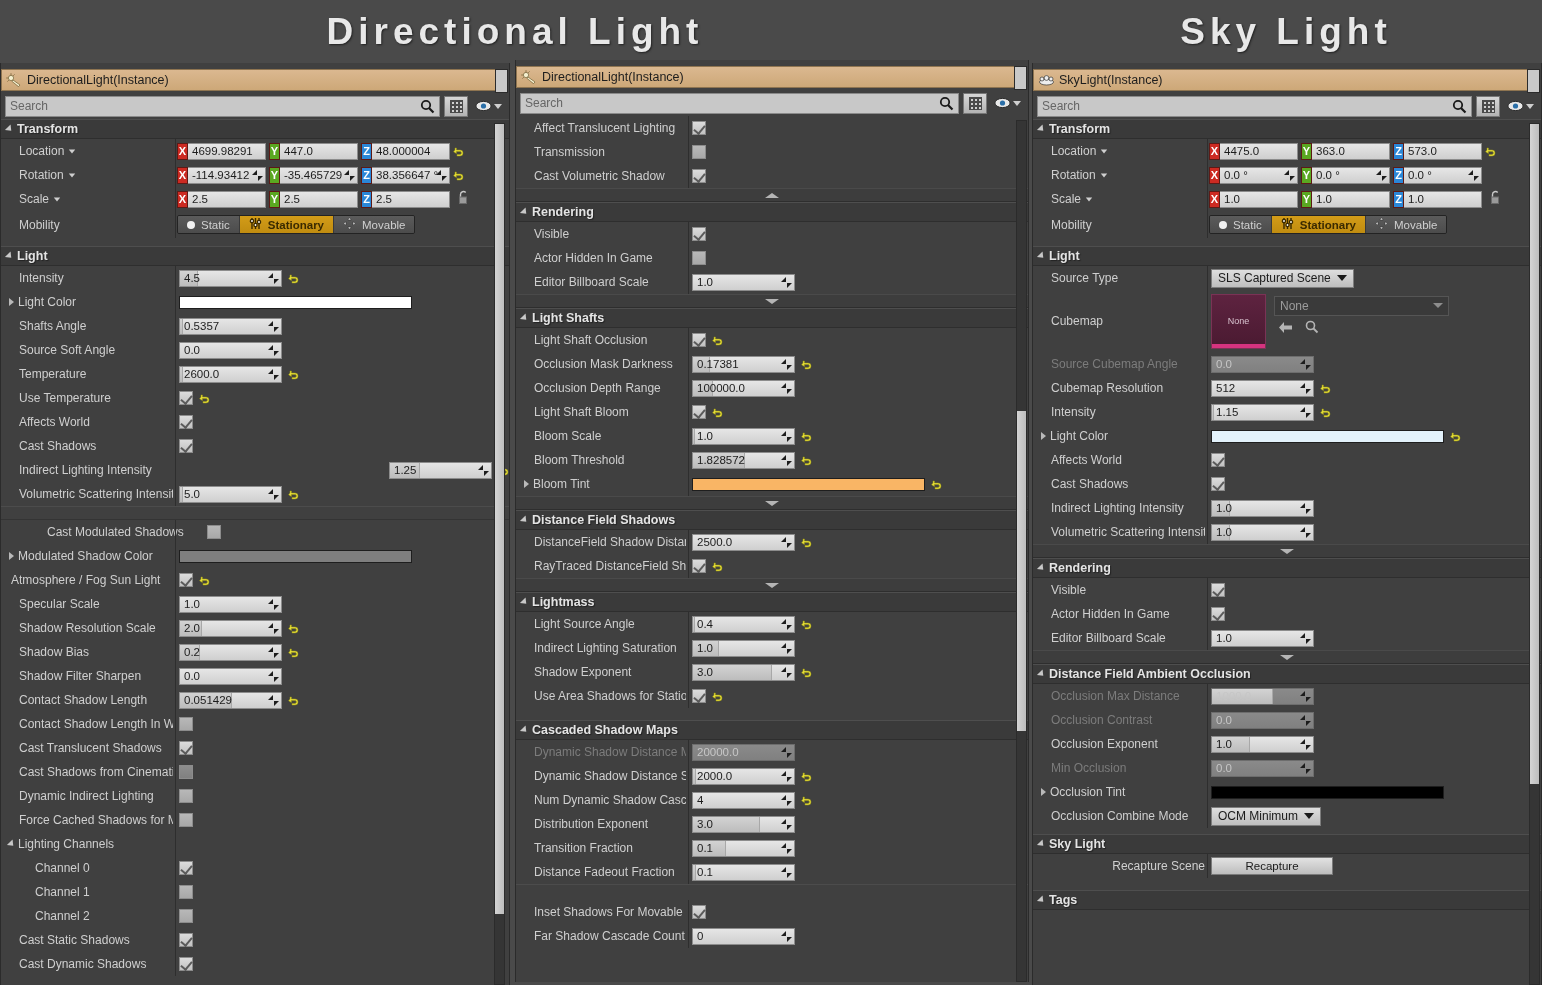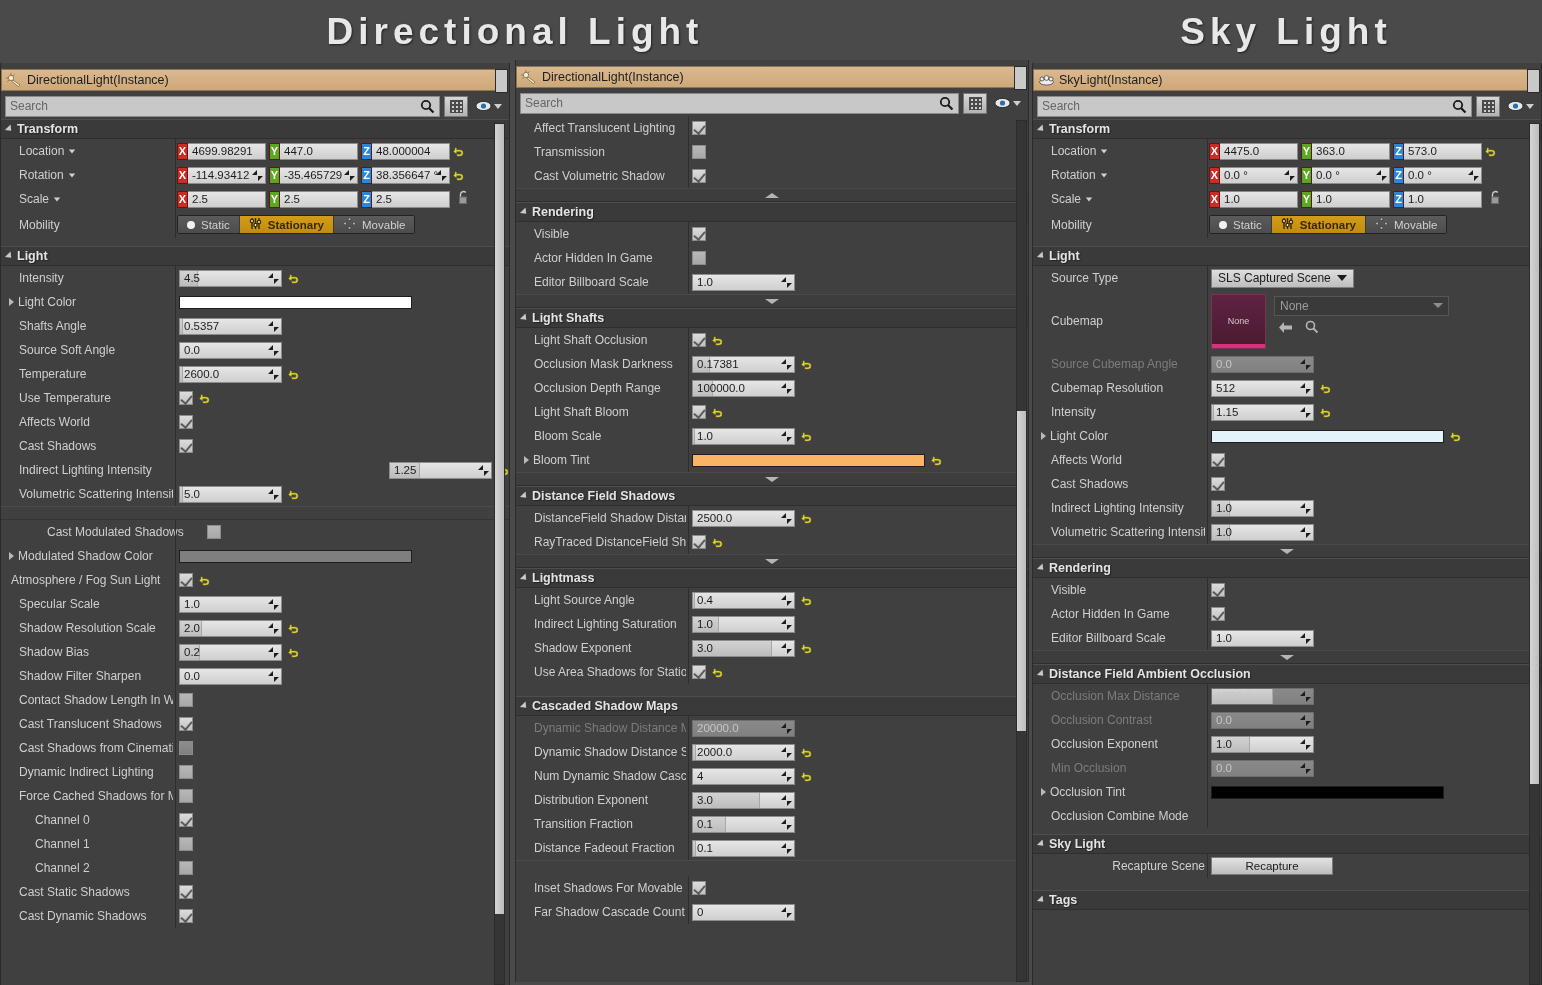--- a/index.html
+++ b/index.html
@@ -641,20 +641,36 @@
           <div class="val" style="padding-left: 6px;">
             <div class="num" style="width: 103px;">
               <span class="txt">0.0</span>
               <span class="spin"></span>
             </div>
           </div>
         </div>
         <div class="row">
           <div class="splitline" style="left: 174px;"></div>
           <div class="lbl" style="width: 172px; padding-left: 18px;">
+            <span>Contact Shadow Length</span>
+          </div>
+          <div class="val" style="padding-left: 6px;">
+            <div class="num" style="width: 103px;">
+              <div class="fill" style="width: 51%;"></div>
+              <span class="txt">0.051429</span>
+              <span class="spin"></span>
+            </div>
+            <span class="revert"><svg width="11" height="12" viewBox="0 0 11 12">
+                <path d="M2 3 L2 1 L3.4 1 L3.4 3 L7 3 A3 3 0 0 1 7 9 L4 9 L4 7.4 L7 7.4 A1.4 1.4 0 0 0 7 4.6 L3.4 4.6 L3.4 6.6 L0.6 4.8 Z" fill="#e8e03a" stroke="#9d9810" stroke-width="0.5"></path>
+              </svg></span>
+          </div>
+        </div>
+        <div class="row">
+          <div class="splitline" style="left: 174px;"></div>
+          <div class="lbl" style="width: 172px; padding-left: 18px;">
             <span>Contact Shadow Length In World</span>
           </div>
           <div class="val" style="padding-left: 6px;">
             <div class="chk off"></div>
           </div>
         </div>
         <div class="row">
           <div class="splitline" style="left: 174px;"></div>
           <div class="lbl" style="width: 172px; padding-left: 18px;">
             <span>Cast Translucent Shadows</span>
@@ -681,20 +697,27 @@
             <div class="chk off"></div>
           </div>
         </div>
         <div class="row">
           <div class="splitline" style="left: 174px;"></div>
           <div class="lbl" style="width: 172px; padding-left: 18px;">
             <span>Force Cached Shadows for Mov</span>
           </div>
           <div class="val" style="padding-left: 6px;">
             <div class="chk off"></div>
+          </div>
+        </div>
+        <div class="row">
+          <div class="splitline" style="left: 174px;"></div>
+          <div class="lbl" style="width: 172px; padding-left: 8px;">
+            <span class="tri-open"></span>
+            <span>Lighting Channels</span>
           </div>
         </div>
         <div class="row">
           <div class="splitline" style="left: 174px;"></div>
           <div class="lbl" style="width: 172px; padding-left: 34px;">
             <span>Channel 0</span>
           </div>
           <div class="val" style="padding-left: 6px;">
             <div class="chk on"></div>
           </div>
@@ -905,20 +928,36 @@
         </div>
         <div class="row">
           <div class="splitline" style="left: 172px;"></div>
           <div class="lbl" style="width: 170px; padding-left: 18px;">
             <span>Bloom Scale</span>
           </div>
           <div class="val" style="padding-left: 6px;">
             <div class="num" style="width: 103px;">
               <div class="fill" style="width: 2%;"></div>
               <span class="txt">1.0</span>
+              <span class="spin"></span>
+            </div>
+            <span class="revert"><svg width="11" height="12" viewBox="0 0 11 12">
+                <path d="M2 3 L2 1 L3.4 1 L3.4 3 L7 3 A3 3 0 0 1 7 9 L4 9 L4 7.4 L7 7.4 A1.4 1.4 0 0 0 7 4.6 L3.4 4.6 L3.4 6.6 L0.6 4.8 Z" fill="#e8e03a" stroke="#9d9810" stroke-width="0.5"></path>
+              </svg></span>
+          </div>
+        </div>
+        <div class="row">
+          <div class="splitline" style="left: 172px;"></div>
+          <div class="lbl" style="width: 170px; padding-left: 18px;">
+            <span>Bloom Threshold</span>
+          </div>
+          <div class="val" style="padding-left: 6px;">
+            <div class="num" style="width: 103px;">
+              <div class="fill" style="width: 51%;"></div>
+              <span class="txt">1.828572</span>
               <span class="spin"></span>
             </div>
             <span class="revert"><svg width="11" height="12" viewBox="0 0 11 12">
                 <path d="M2 3 L2 1 L3.4 1 L3.4 3 L7 3 A3 3 0 0 1 7 9 L4 9 L4 7.4 L7 7.4 A1.4 1.4 0 0 0 7 4.6 L3.4 4.6 L3.4 6.6 L0.6 4.8 Z" fill="#e8e03a" stroke="#9d9810" stroke-width="0.5"></path>
               </svg></span>
           </div>
         </div>
         <div class="row">
           <div class="splitline" style="left: 172px;"></div>
           <div class="lbl" style="width: 170px; padding-left: 18px;">
@@ -1562,20 +1601,26 @@
           </div>
           <div class="val" style="padding-left: 6px;">
             <div class="swatch" style="background: rgb(0, 0, 0); width: 233px;"></div>
           </div>
         </div>
         <div class="row">
           <div class="splitline" style="left: 174px;"></div>
           <div class="lbl" style="width: 172px; padding-left: 18px;">
             <span>Occlusion Combine Mode</span>
           </div>
+          <div class="val" style="padding-left: 6px;">
+            <div class="combo">
+              <span>OCM Minimum</span>
+              <span class="cv"></span>
+            </div>
+          </div>
         </div>
         <div style="height: 6px;"></div>
         <div class="cat">
           <span class="arrow"></span>
           <span class="ctext">Sky Light</span>
         </div>
         <div class="row">
           <div class="splitline" style="left: 174px;"></div>
           <div class="lbl" style="width: 172px; padding-left: 18px; justify-content: flex-end;">
             <span>Recapture Scene</span>

